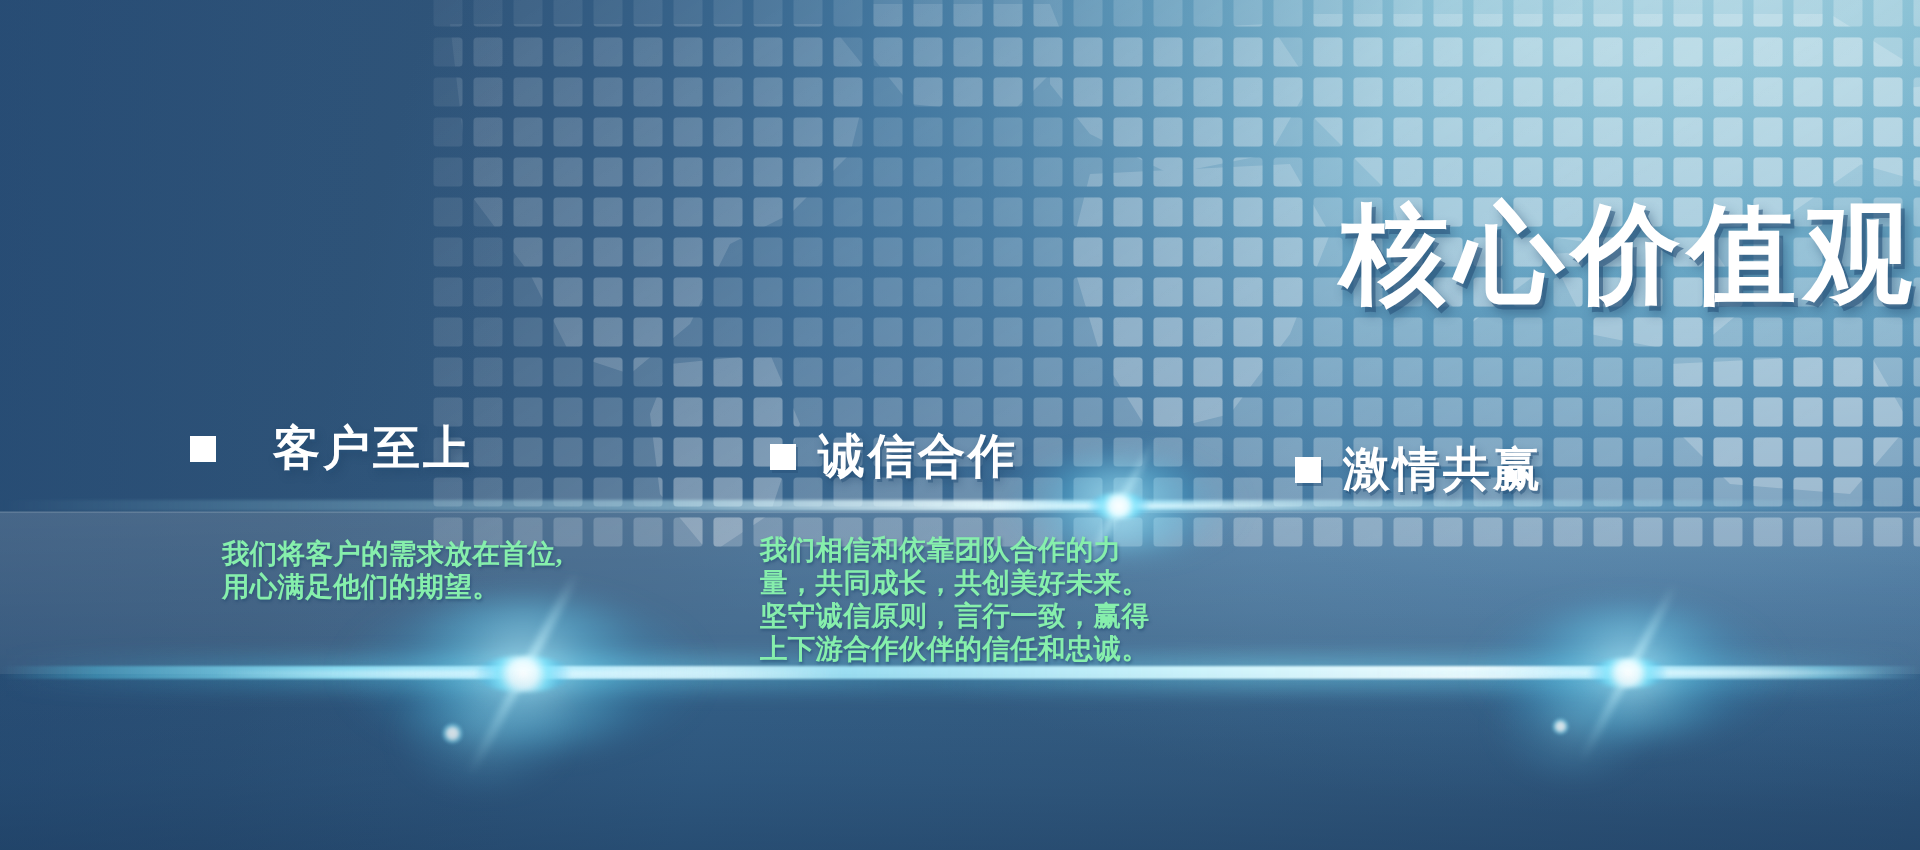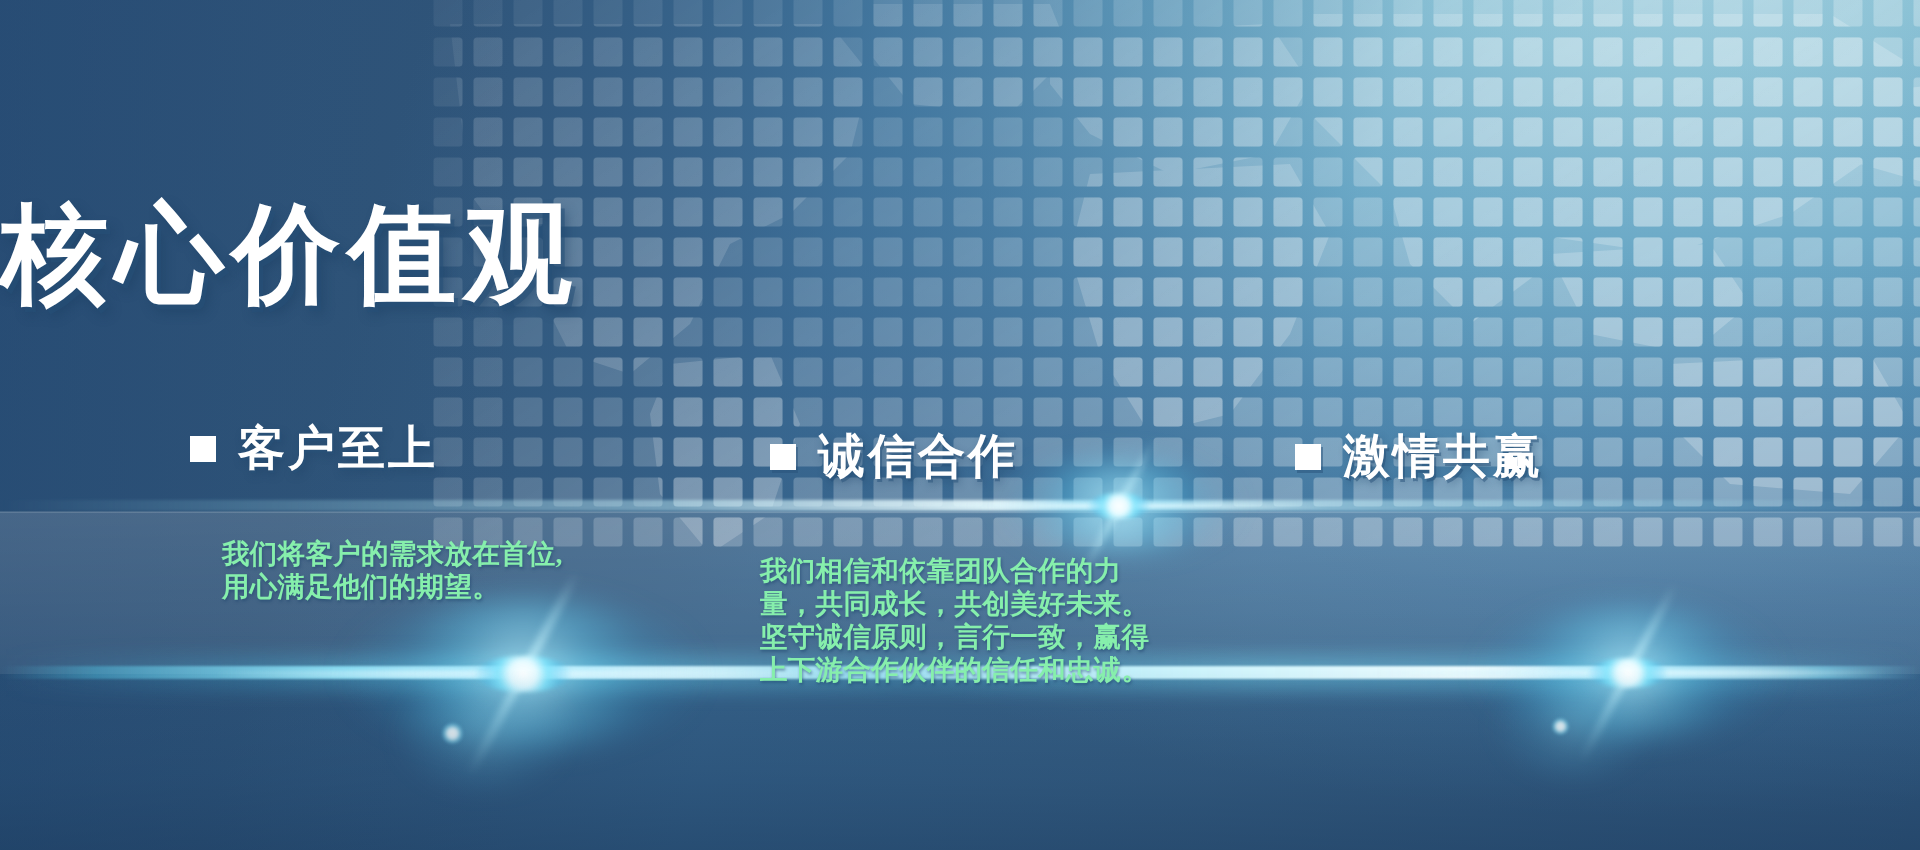--- a/index.html
+++ b/index.html
@@ -122,21 +122,21 @@
     background:linear-gradient(180deg, rgba(30,66,104,0) 0%, rgba(30,66,104,.30) 60%, rgba(26,58,94,.48) 100%);
   }
   .left-shade{
     position:absolute;left:0;top:0;width:520px;height:850px;
     background:linear-gradient(90deg, rgba(32,70,110,.42) 0%, rgba(32,70,110,.12) 55%, rgba(32,70,110,0) 100%);
   }
 
   
   .title{
     position:absolute;left:0;top:182px;width:1920px;
-    text-align:left;
+    text-align:right;
     font-family:"Liberation Serif","DejaVu Serif",serif;
     font-weight:700;
     font-size:108px;
     letter-spacing:8px;
     color:#ffffff;
     text-shadow:
       4px 5px 0 rgba(38,80,120,.55),
       6px 8px 12px rgba(25,60,96,.45);
     white-space:nowrap;
   }
@@ -164,27 +164,27 @@
     position:absolute;
     color:#86efac;
     font-family:"Liberation Serif","DejaVu Serif",serif;
     font-weight:700;
     font-size:27.5px;
     line-height:33px;
     letter-spacing:.3px;
     text-shadow:1px 2px 3px rgba(30,68,108,.55);
   }
 
-  .c1-head{left:190px;top:417px;}
+  .c1-head{left:190px;top:417px;gap:35px;}
   .c1-body{left:222px;top:537px;width:350px;}
 
   .c2-head{left:770px;top:425px;align-items:center;}
-  .c2-body{left:760px;top:533px;width:400px;margin-top:21px;}
-
-  .c3-head{left:1295px;top:425px;text-align:center;}
+  .c2-body{left:760px;top:533px;width:400px;}
+
+  .c3-head{left:1295px;top:438px;text-align:center;}
   .c3-body{left:1290px;top:533px;width:400px;}
 </style>
 </head>
 <body>
 
 <div class="stage">
 
   <div class="bg-base"></div>
   <div class="bg-tint"></div>
 

